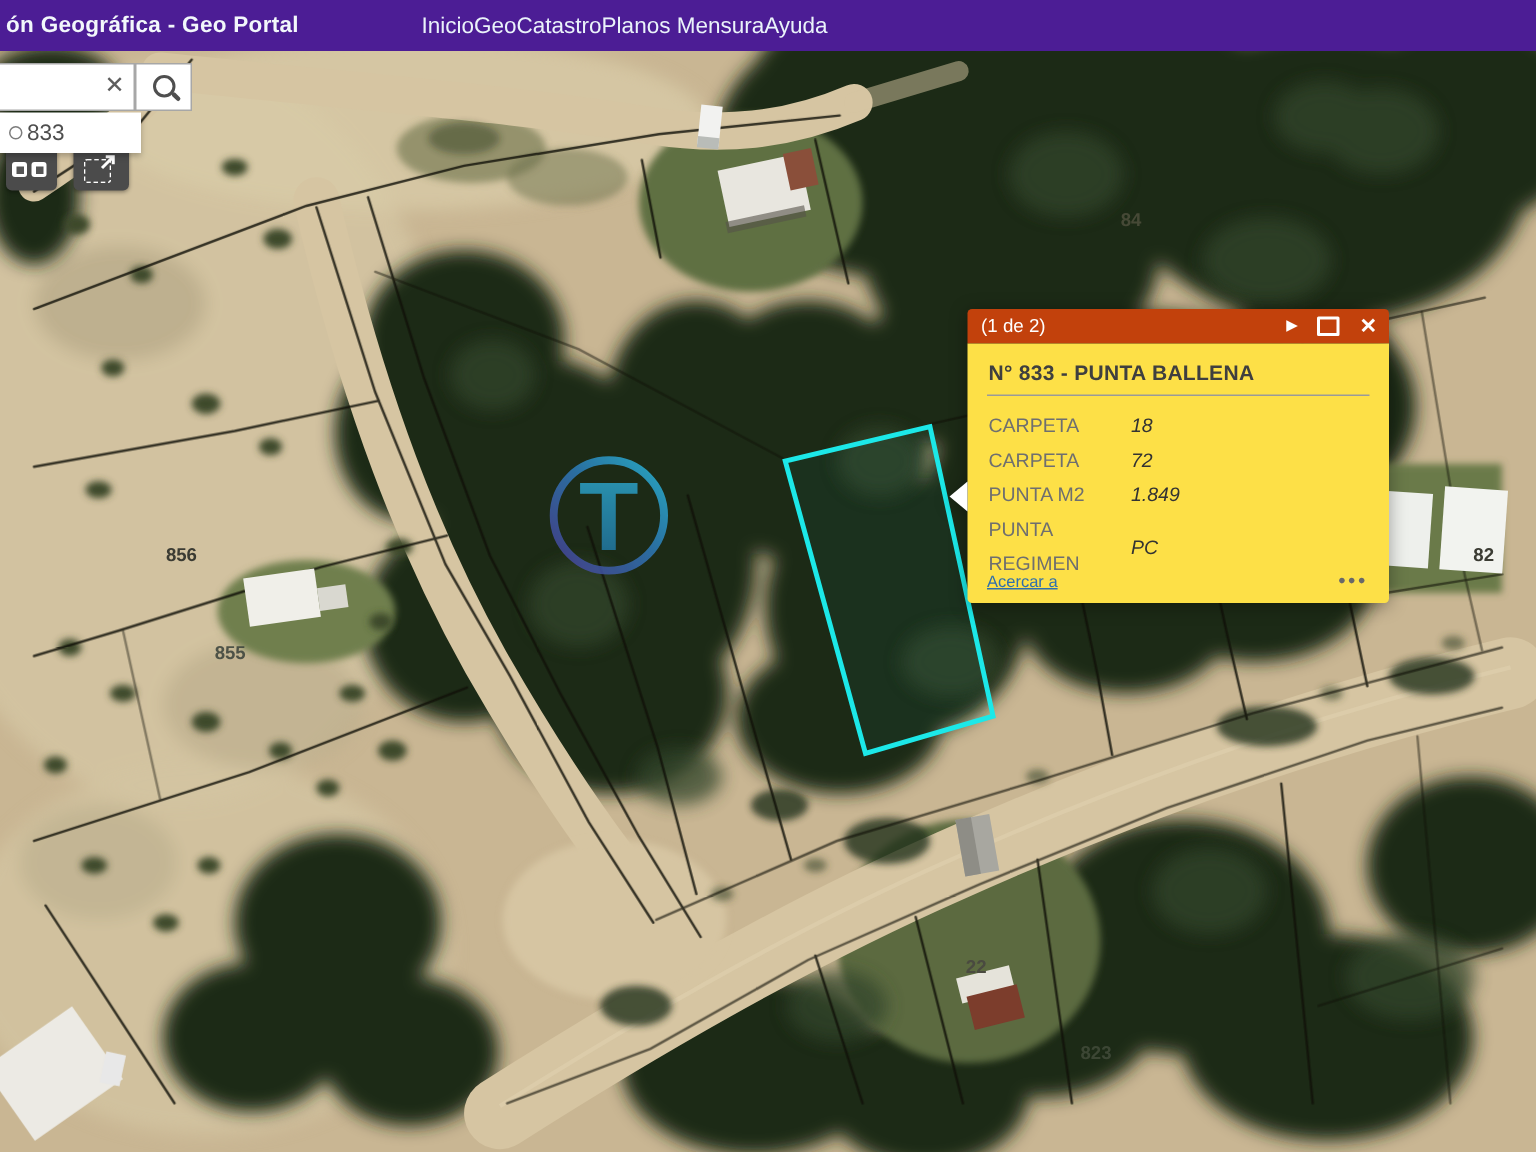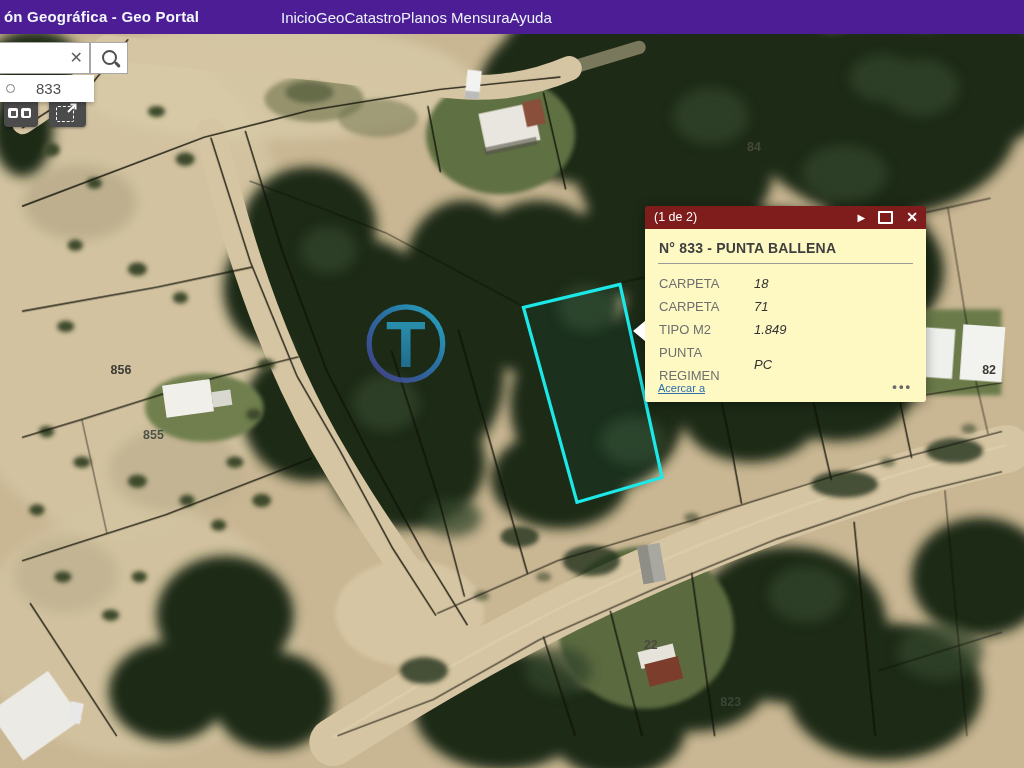--- a/index.html
+++ b/index.html
@@ -22,43 +22,43 @@
                 border:1px solid #a7a7a7;box-sizing:border-box;z-index:50;}
   .search-clear{position:absolute;right:6px;top:5px;font-size:16px;color:#5d5d5d;cursor:pointer;line-height:20px;}
   .search-btn{position:absolute;left:90px;top:42px;width:38px;height:32px;background:#fff;
               border:1px solid #a7a7a7;box-sizing:border-box;z-index:50;cursor:pointer;}
   .mag{position:absolute;left:11px;top:7px;width:11px;height:11px;border:2px solid #4f4f4f;border-radius:50%;}
   .mag::after{content:"";position:absolute;left:10px;top:11px;width:7px;height:2.6px;background:#4f4f4f;
               transform:rotate(45deg);border-radius:2px;}
   .suggestion{position:absolute;left:-62px;top:75px;width:156px;height:27px;background:#fff;z-index:49;
               box-shadow:0 2px 4px rgba(0,0,0,.25);display:flex;align-items:center;cursor:pointer;}
   .sugg-bullet{margin-left:68px;width:7px;height:7px;border:1.6px solid #7c7c7c;border-radius:50%;flex:0 0 auto;}
-  .sugg-text{margin-left:21px;font-size:15px;color:#4e4e4e;}
+  .sugg-text{margin-left:3px;font-size:15px;color:#4e4e4e;}
 
   
   .tool-btn{position:absolute;background:#4b4b4b;border-radius:4px;z-index:45;cursor:pointer;
             box-shadow:0 1px 3px rgba(0,0,0,.4);}
   .tb1{left:4px;top:98px;width:34px;height:29px;}
   .tb1 .sq{position:absolute;top:10px;width:10px;height:10px;background:#fff;border-radius:2px;}
   .tb1 .sq.a{left:4px;} .tb1 .sq.b{left:17px;}
   .tb1 .sq::after{content:"";position:absolute;left:2.5px;top:2.5px;width:5px;height:5px;background:#555;}
   .tb2{left:49px;top:97px;width:37px;height:30px;}
   .tb2 .dash{position:absolute;left:7px;top:9px;width:16px;height:14px;border:1.6px dashed #fff;border-radius:2px;}
   .tb2 .arr{position:absolute;left:16px;top:4px;width:14px;height:14px;}
 
   
   .popup{position:absolute;left:645px;top:206px;width:281px;z-index:60;
          filter:drop-shadow(0 2px 6px rgba(0,0,0,.35));}
-  .popup-header{height:23px;background:#7f1d1d;border-radius:3px 3px 0 0;position:relative;}
+  .popup-header{height:23px;background:#c2410c;border-radius:3px 3px 0 0;position:relative;}
   .popup-pages{position:absolute;left:9px;top:0;line-height:23px;color:#fff;font-size:12.5px;}
   .popup-btns{position:absolute;right:8px;top:0;height:23px;display:flex;align-items:center;gap:13px;}
   .popup-next{color:#fff;font-size:10px;cursor:pointer;line-height:23px;}
   .popup-max{width:11px;height:9px;border:2px solid #fff;border-radius:1px;cursor:pointer;}
   .popup-close{color:#fff;font-size:14px;font-weight:bold;cursor:pointer;line-height:23px;}
-  .popup-body{background:#fef9c3;height:173px;border-radius:0 0 3px 3px;position:relative;}
+  .popup-body{background:#fde047;height:173px;border-radius:0 0 3px 3px;position:relative;}
   .popup-tail{position:absolute;left:-12px;top:92px;width:0;height:0;
               border-top:10px solid transparent;border-bottom:10px solid transparent;
               border-right:12px solid #fff;}
   .popup-title{padding:11px 14px 7px 14px;font-size:14px;font-weight:bold;color:#3f3f3f;letter-spacing:.2px;}
   .popup-hr{margin:0 13px;border:none;border-top:1px solid #9a9a9a;}
   .popup-table{margin:8px 14px 0 14px;font-size:13px;line-height:23px;border-collapse:collapse;}
   .popup-table td{padding:0;}
   .popup-table td.lbl{color:#6f6f6f;width:95px;}
   .popup-table td.val{color:#333;font-style:italic;}
   .popup-link{position:absolute;left:13px;bottom:8px;font-size:11px;color:#2f6fad;
@@ -334,24 +334,24 @@
     <div class="popup-title">N° 833 - PUNTA BALLENA</div>
     <hr class="popup-hr">
     <table class="popup-table">
       <tbody>
           <tr>
         <td class="lbl">CARPETA</td>
         <td class="val">18</td>
       </tr>
       <tr>
         <td class="lbl">CARPETA</td>
-        <td class="val">71</td>
+        <td class="val">72</td>
       </tr>
       <tr>
-        <td class="lbl">TIPO M2</td>
+        <td class="lbl">PUNTA M2</td>
         <td class="val">1.849</td>
       </tr>
       <tr>
         <td class="lbl">PUNTA REGIMEN</td>
         <td class="val">PC</td>
       </tr>
     </tbody>
       </table>
     <span class="popup-link">Acercar a</span>
     <span class="popup-more">•••</span>

